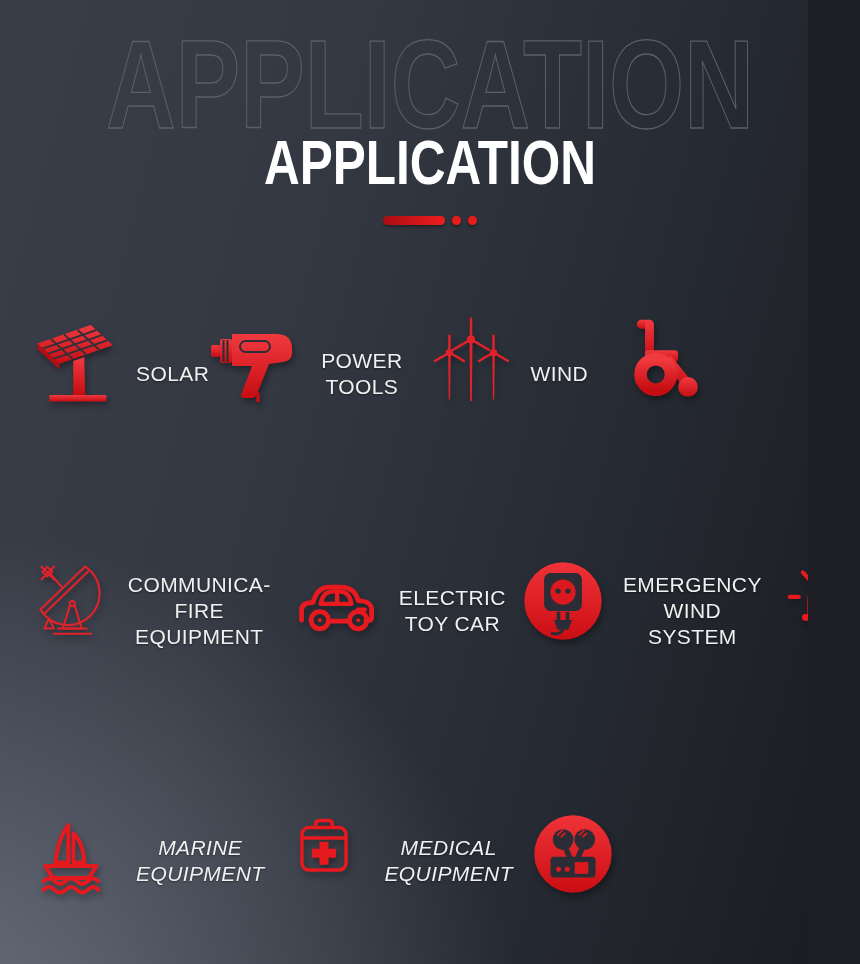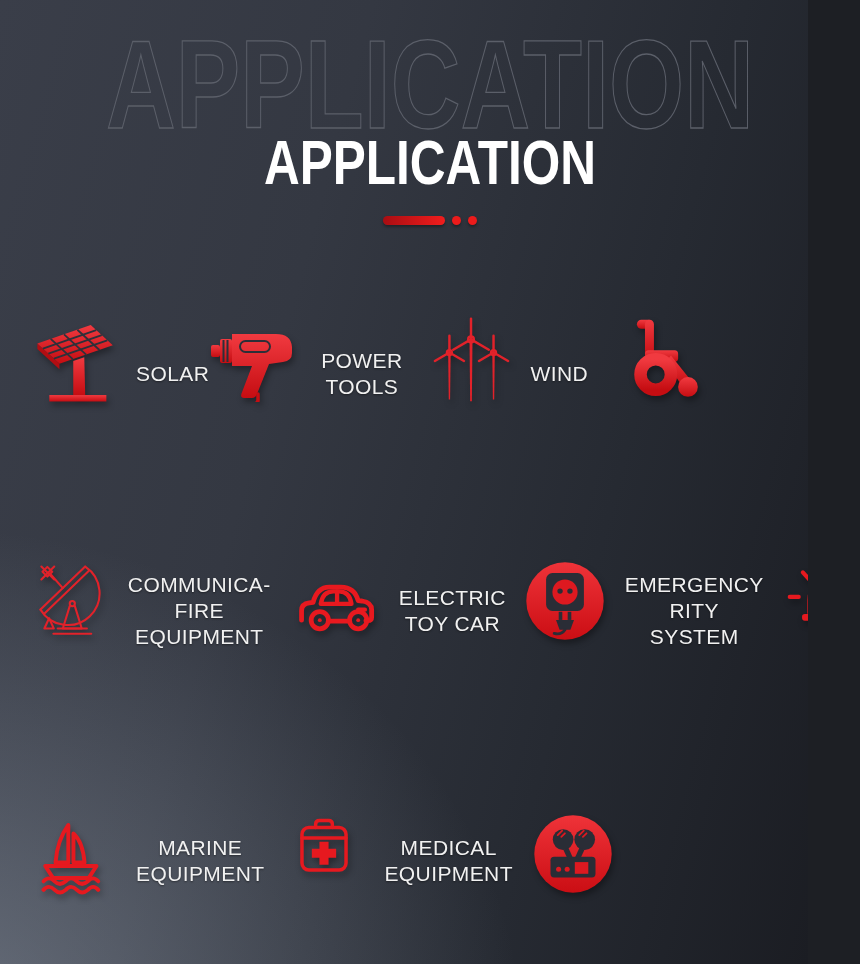--- a/index.html
+++ b/index.html
@@ -39,21 +39,21 @@
   .grid-row{
     display:grid;grid-template-columns:repeat(4,1fr);
     padding:0 14px 0 16px;
   }
   .row-1{height:222px;}
   .row-2{height:250px;}
   .row-3{height:247px;}
   .cell{display:flex;flex-direction:row;align-items:center;}
   .row-1 .cell{padding-top:10px;}
   .row-2 .cell{padding-top:18px;}
-  .row-3 .cell{padding-top:26px;}
+  .row-3 .cell{padding-top:26px;font-style:italic;}
   .icon-box{
     height:96px;width:120px;
     display:flex;align-items:center;justify-content:center;
   }
   .icon-box svg{filter:drop-shadow(2px 4px 3px rgba(0,0,0,0.35));}
   .label{
     white-space:pre-line;text-align:center;
     color:#f1f1f1;font-size:21px;line-height:26px;letter-spacing:0.4px;
     text-shadow:0 1px 2px rgba(0,0,0,0.45);
   }
@@ -230,21 +230,21 @@
           <circle cx="55.5" cy="39" r="3" fill="#2a2d36"></circle>
           <g fill="#2a2d36">
             <rect x="43" y="62" width="4" height="9"></rect>
             <rect x="53" y="62" width="4" height="9"></rect>
             <path d="M40 71 h20 l-4 11 h-12 z"></path>
           </g>
           <path d="M50 82 q-4 6 -12 4" stroke="#2a2d36" stroke-width="3.2" fill="none" stroke-linecap="round"></path>
         </svg>
       </div>
       <div class="label">EMERGENCY
-RITY SYSTEM</div>
+WIND SYSTEM</div>
     </div>
 
     <div class="cell">
       <div class="icon-box">
         <svg width="82" height="84" viewBox="0 0 100 102">
           <g stroke="#e6191f" stroke-width="5" fill="none" stroke-linecap="round">
             <path d="M31 66 v-16 q0 -19 19 -19 q19 0 19 19 v16"></path>
             <line x1="50" y1="20" x2="50" y2="9"></line>
             <line x1="31" y1="25" x2="23" y2="16"></line>
             <line x1="69" y1="25" x2="77" y2="16"></line>

